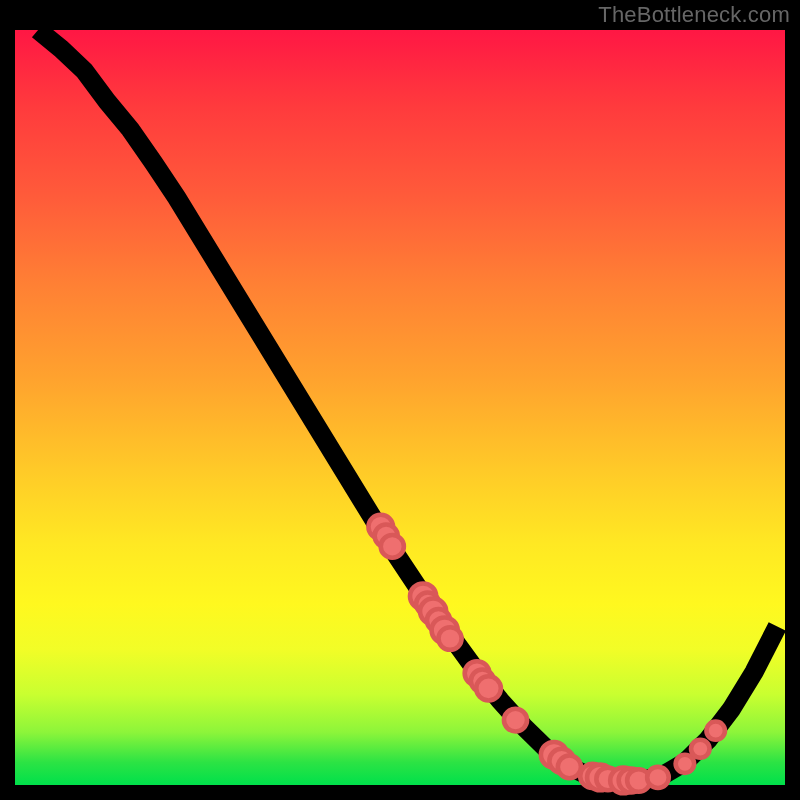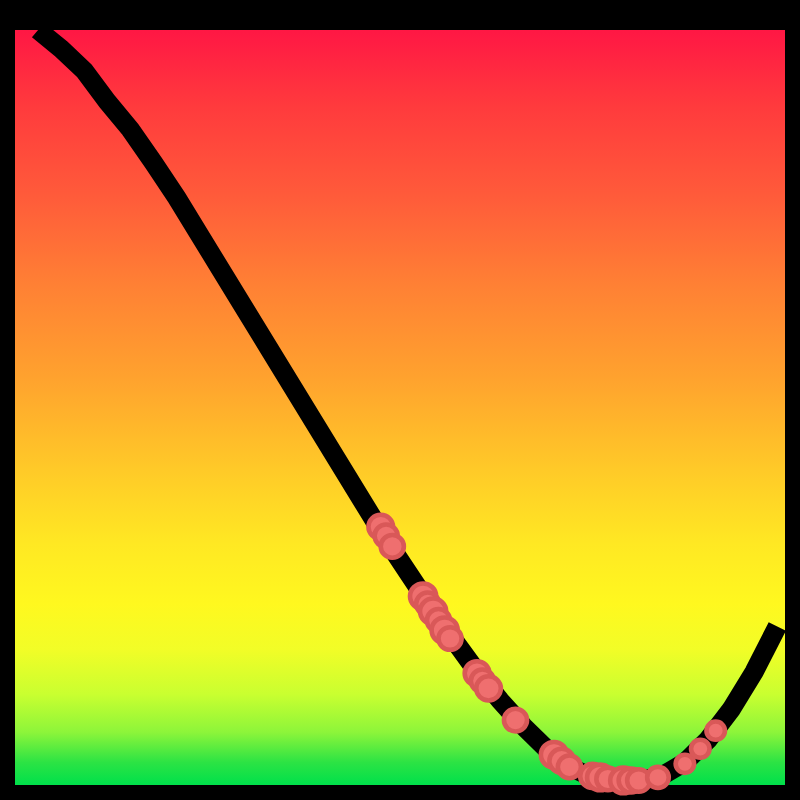--- a/index.html
+++ b/index.html
@@ -65,20 +65,21 @@
   .marker {
     fill: #ef6f6f;
     stroke: #d95858;
     stroke-width: 0.6;
   }
 </style>
 </head>
 <body>
 
 <div class="outer">
+  <div class="attribution">TheBottleneck.com</div>
 
   <div class="plot">
     <svg viewBox="0 0 100 100" preserveAspectRatio="none">
       <path class="curve" d="M3.00 0.00 L6.00 2.50 L9.00 5.40 L12.00 9.50 L15.00 13.20 L18.00 17.60 L21.00 22.20 L24.00 27.20 L27.00 32.20 L30.00 37.20 L33.00 42.20 L36.00 47.20 L39.00 52.20 L42.00 57.20 L45.00 62.20 L48.00 67.20 L51.00 71.80 L54.00 76.40 L57.00 80.80 L60.00 85.00 L63.00 88.80 L66.00 92.20 L69.00 95.20 L72.00 97.60 L75.00 99.00 L78.00 99.40 L81.00 99.40 L84.00 98.80 L87.00 97.00 L90.00 94.00 L93.00 90.00 L96.00 85.00 L99.00 79.00"></path>
       <g id="marker-group">
           <circle cx="47.5" cy="65.8" r="1.6" class="marker"></circle>
           <circle cx="48.2" cy="67" r="1.5" class="marker"></circle>
           <circle cx="49" cy="68.4" r="1.5" class="marker"></circle>
           <circle cx="53" cy="75" r="1.7" class="marker"></circle>
           <circle cx="53.6" cy="76" r="1.5" class="marker"></circle>

